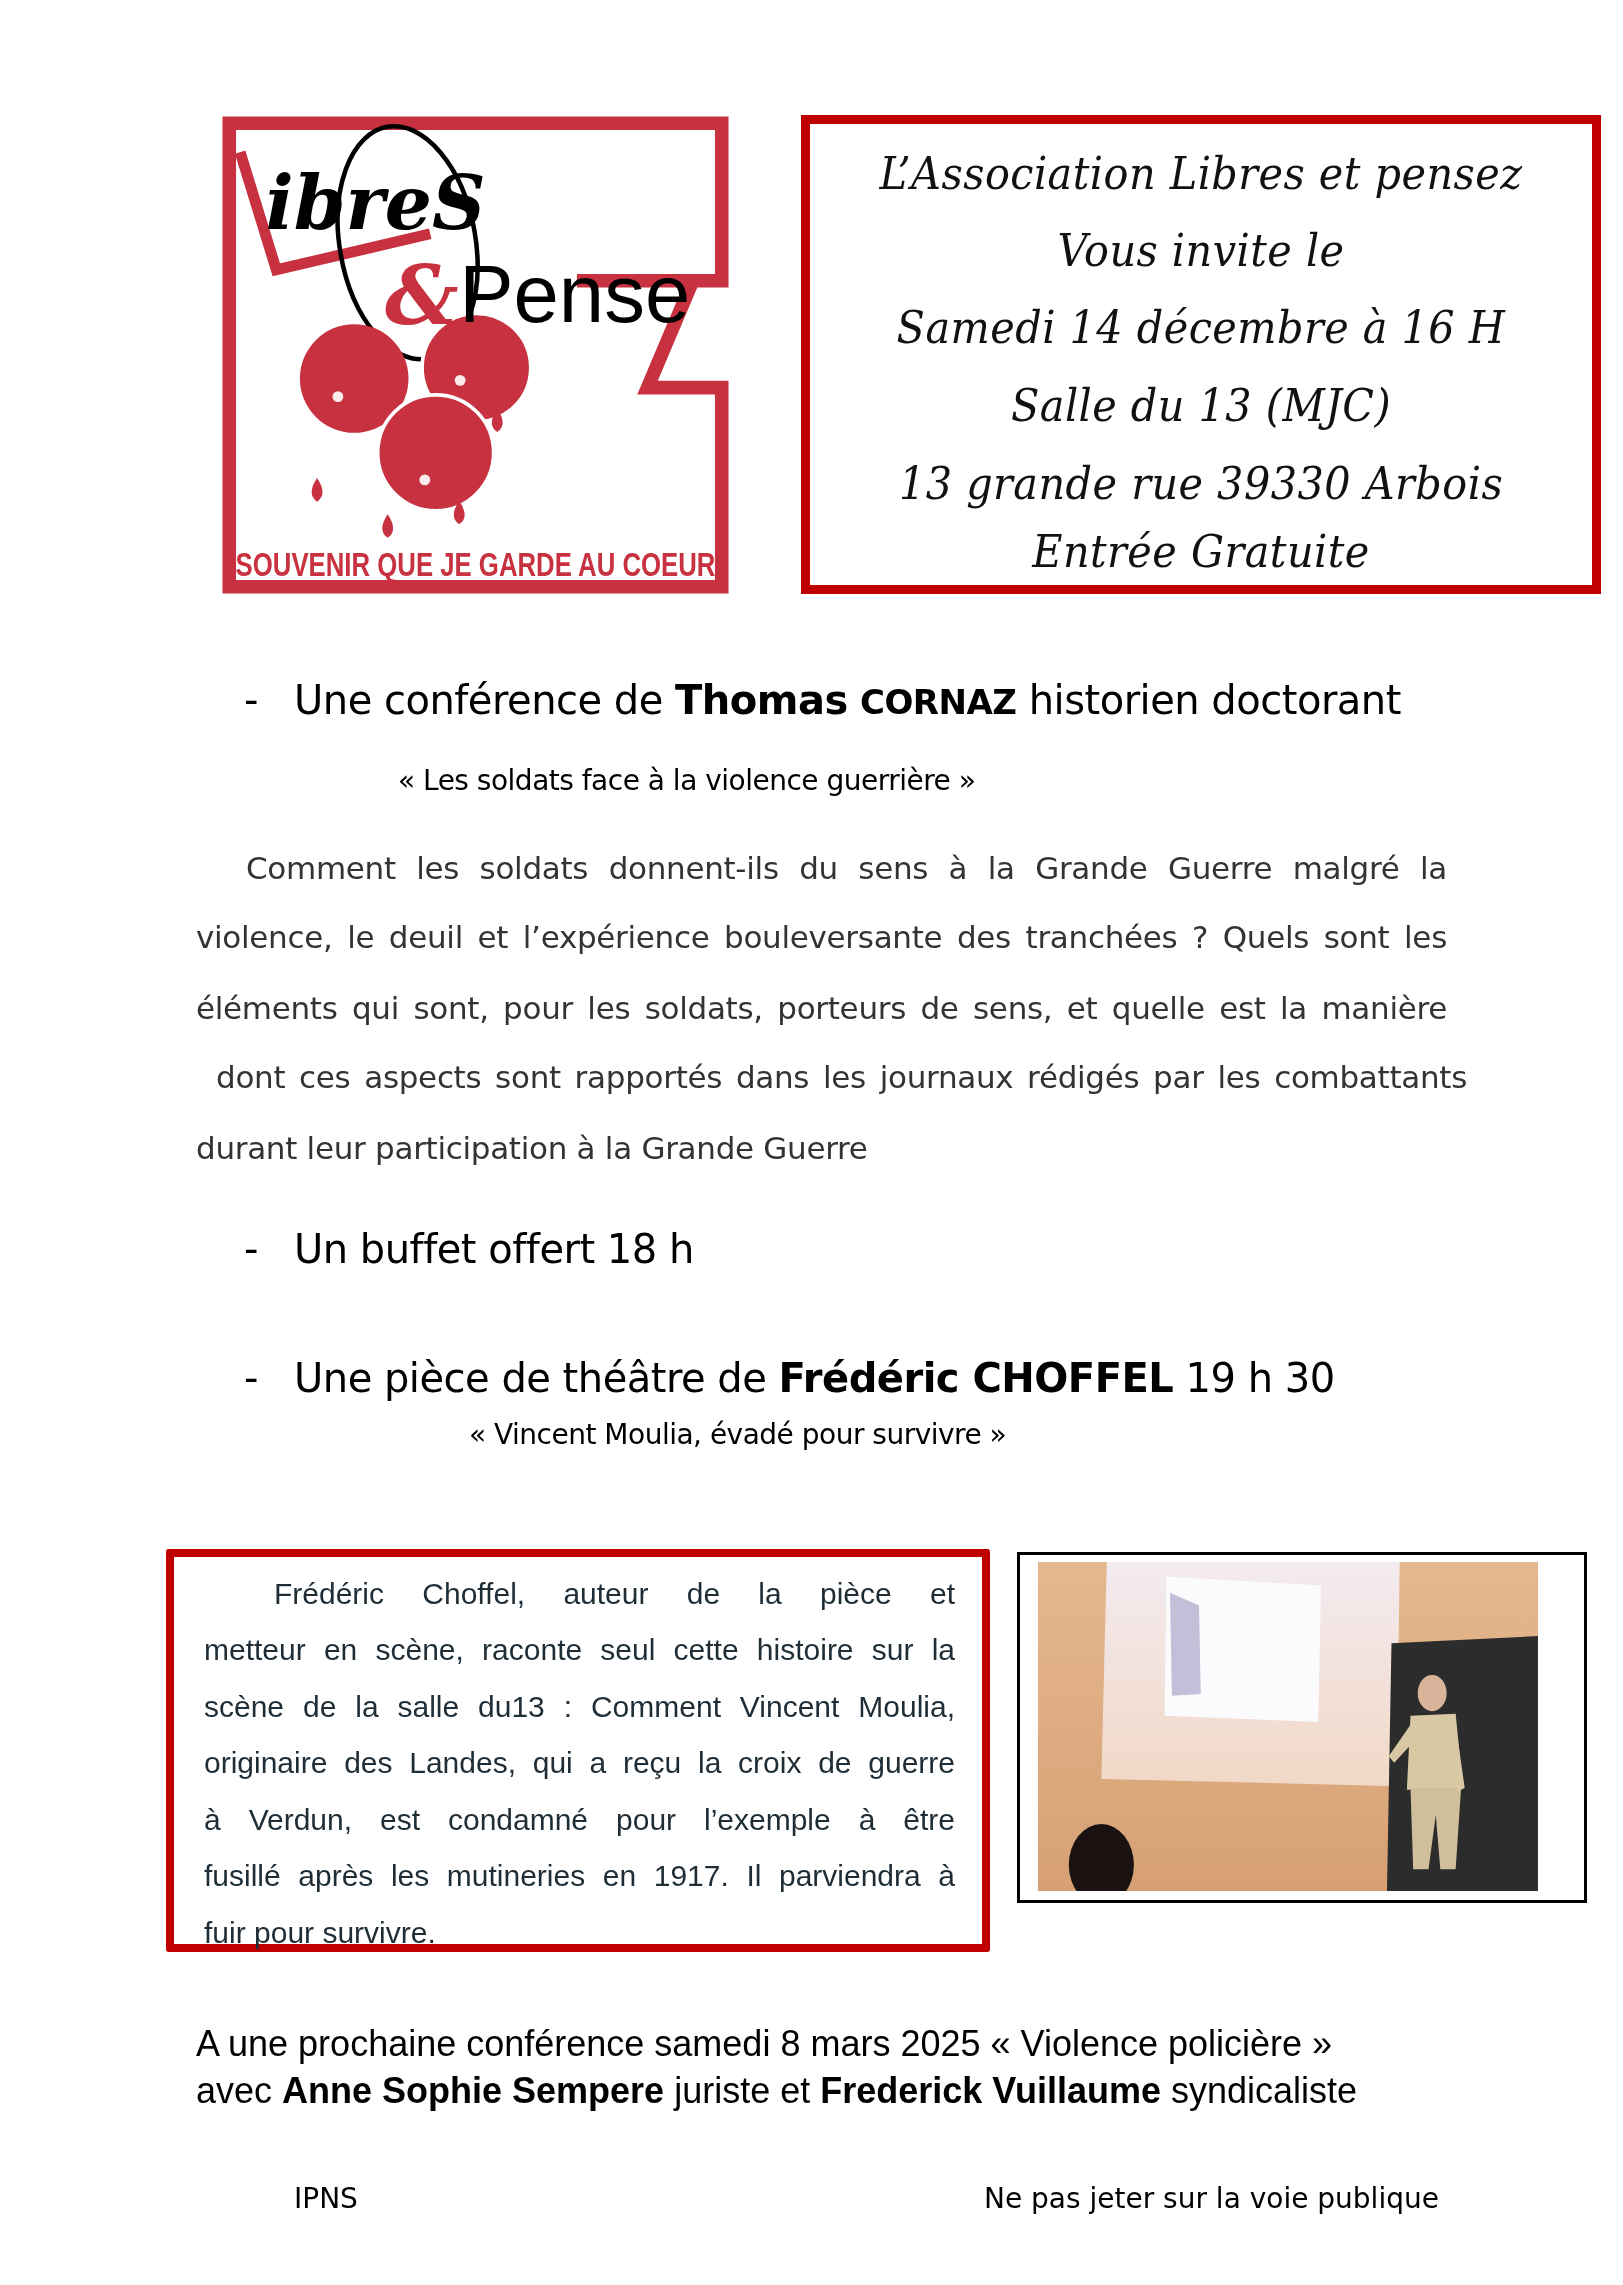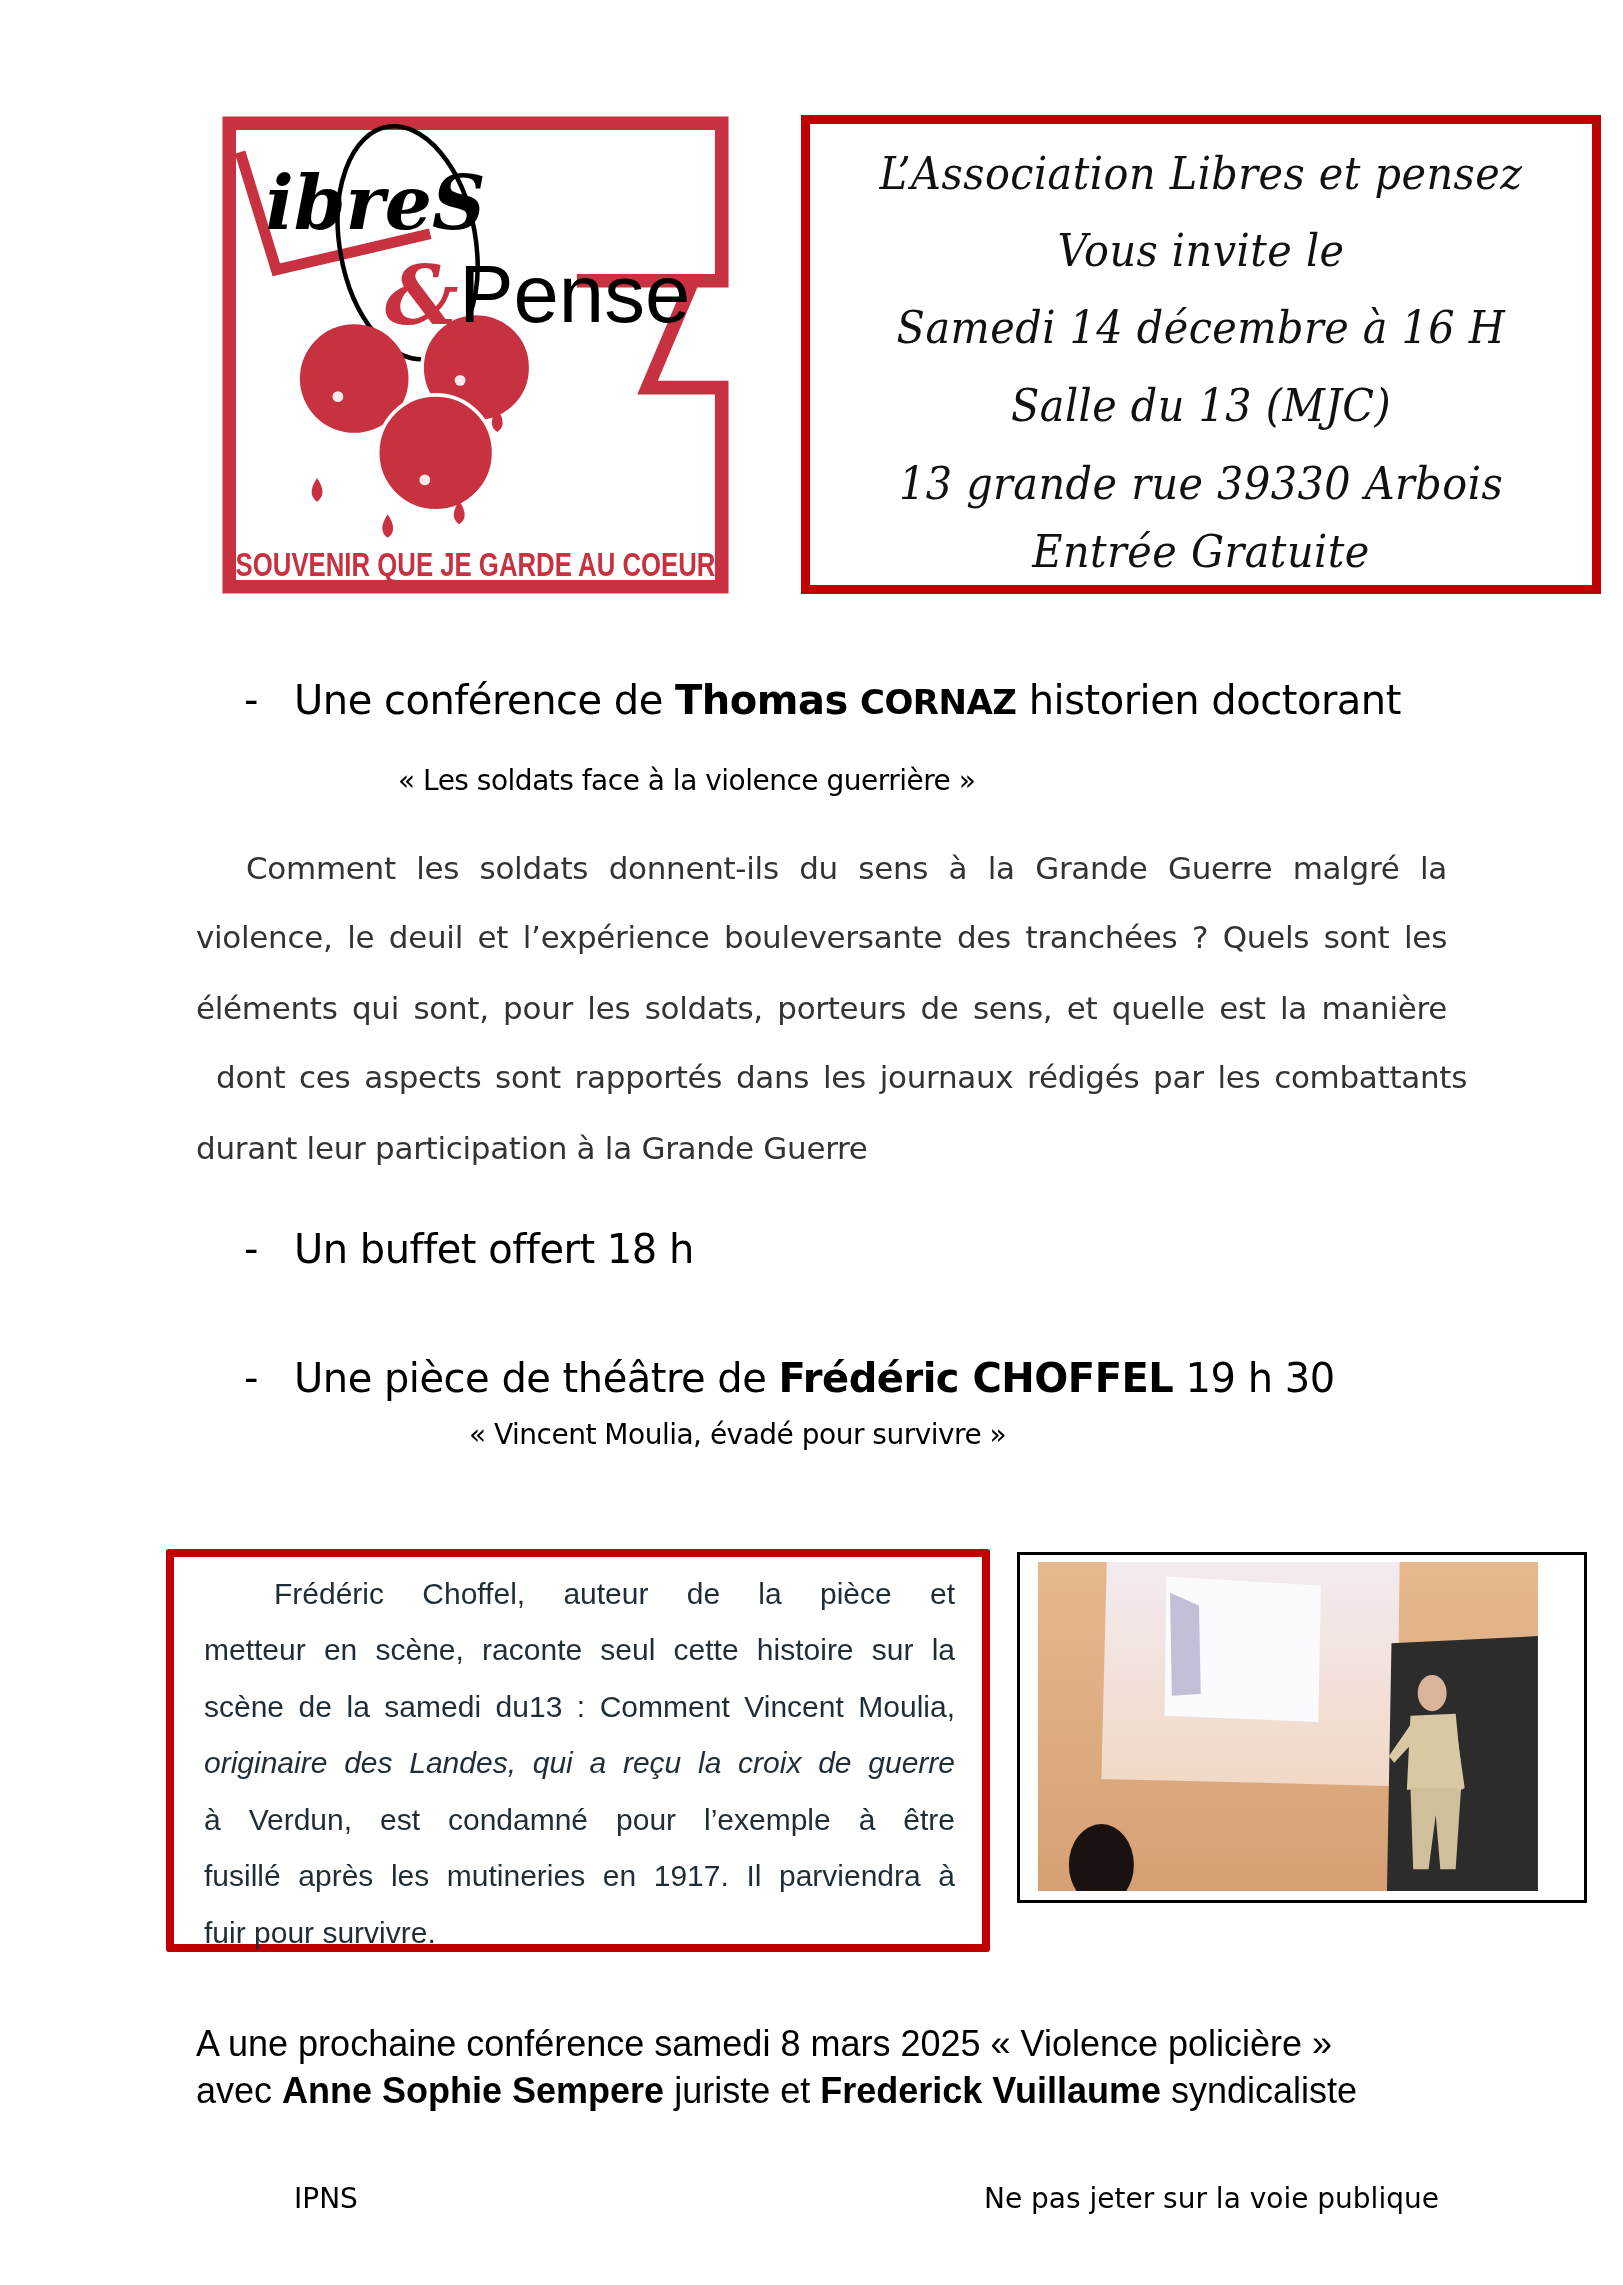--- a/index.html
+++ b/index.html
@@ -94,22 +94,22 @@
 
 <div class="bullet-dash sans" style="left:244px; top:1355px;">-</div>
 <div class="bullet-text sans" style="left:294px; top:1355px;">
   <span>Une pièce de théâtre de </span><b>Frédéric CHOFFEL</b><span> 19 h 30</span>
 </div>
 <div class="quote sans" style="left:469px; top:1418px;">« Vincent Moulia, évadé pour survivre »</div>
 
 <div id="desc" class="abs">
   <div class="dl justify" style="top:20px; left:100px;">Frédéric Choffel, auteur de la pièce et</div>
   <div class="dl justify" style="top:76px;">metteur en scène, raconte seul cette histoire sur la</div>
-  <div class="dl justify" style="top:133px;">scène de la samedi du13 : Comment Vincent Moulia,</div>
-  <div class="dl justify" style="top:189px;font-style:italic;">originaire des Landes, qui a reçu la croix de guerre</div>
+  <div class="dl justify" style="top:133px;">scène de la salle du13 : Comment Vincent Moulia,</div>
+  <div class="dl justify" style="top:189px;">originaire des Landes, qui a reçu la croix de guerre</div>
   <div class="dl justify" style="top:246px;">à Verdun, est condamné pour l’exemple à être</div>
   <div class="dl justify" style="top:302px;">fusillé après les mutineries en 1917. Il parviendra à</div>
   <div class="dl" style="top:359px;">fuir pour survivre.</div>
 </div>
 
 <div id="photo-frame" class="abs">
   <div id="photo">
     <svg width="500" height="329" viewBox="0 0 553 364">
       <defs>
         <linearGradient id="wall" x1="0" y1="0" x2="0" y2="1">

